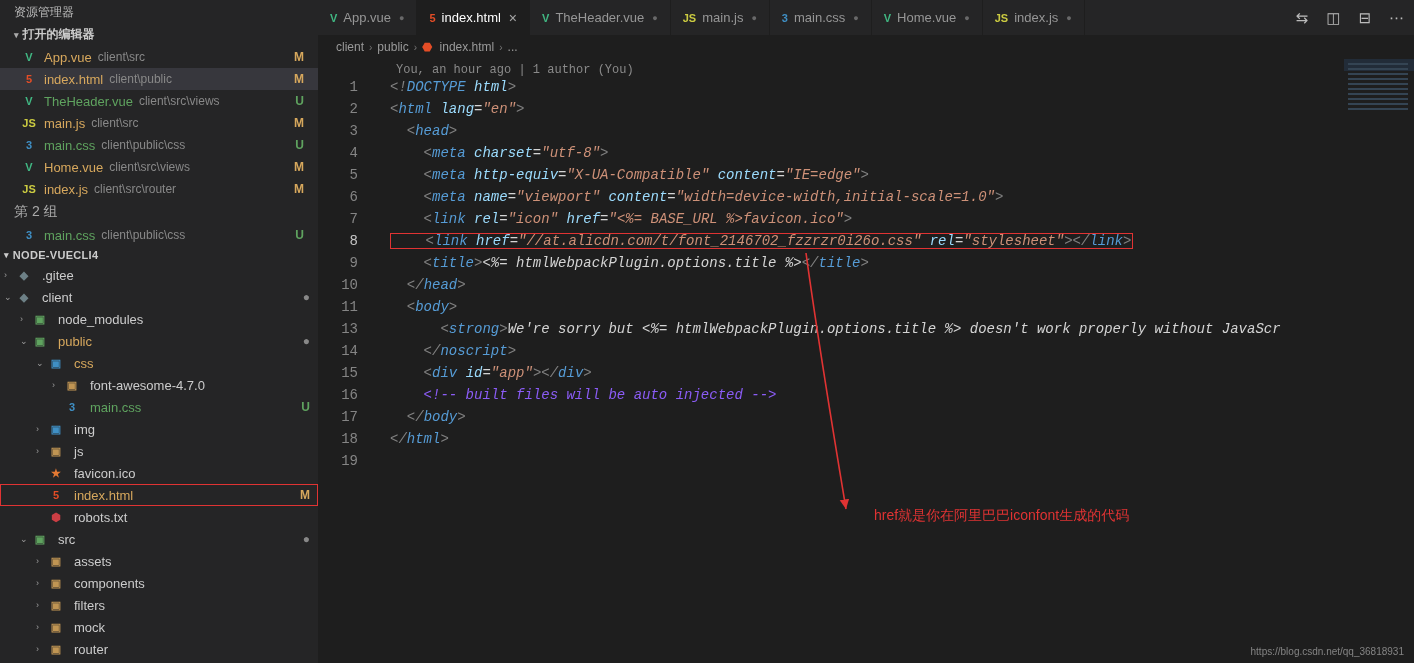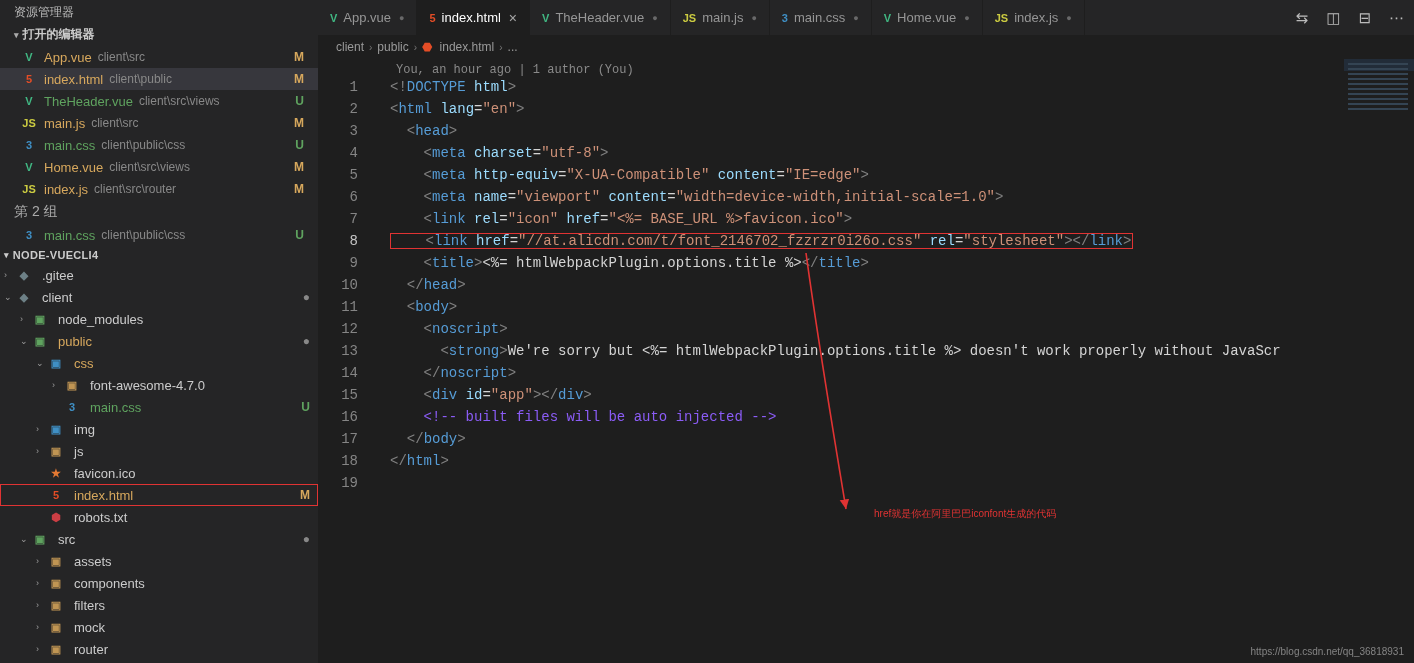--- a/index.html
+++ b/index.html
@@ -66,32 +66,32 @@
   .crumbs .sep { opacity:.7; font-size:10px;}
   .crumbs .ficon { color:#e44d26; margin-right:2px;}
   .codewrap { position:relative; flex:1; font-family: Consolas, "Courier New", monospace; font-size:14px; }
   .gitinfo { position:absolute; left: 78px; top: 4px; font-size:12px; color:#8a8a8a;}
   .code-lines { position:absolute; left:0; top:20px; right:0;}
   .line { display:flex; align-items:flex-start; height:22px; white-space:pre;}
   .lnum { width:58px; text-align:right; padding-right:18px; color:#858585; user-select:none;}
   .lnum.cur { color:#c6c6c6;}
   .gutter-mark { width:6px; border-left:3px solid transparent;}
   .gutter-mark.add { border-left-color:#487e02;}
-  .lcontent { padding-left:8px; color:#d4d4d4;}
+  .lcontent { padding-left:8px; color:#d4d4d4;font-style:italic;}
   .t-tag { color:#569cd6;}
   .t-attr { color:#9cdcfe;}
   .t-str { color:#ce9178;}
   .t-angle { color:#808080;}
   .t-txt { color:#d4d4d4;}
   .t-doctype { color:#569cd6;}
   .t-comment { color:#8b5cf6;}
   .hlbox { outline:1px solid #e03333; outline-offset:-1px; padding: 0 2px;}
 
   svg.arrow { position:absolute; pointer-events:none;}
-  .annotation { position:absolute; color:#e03333; font-family: "Microsoft YaHei", sans-serif; font-size:10px;}
+  .annotation { position:absolute; color:#e03333; font-family: "Microsoft YaHei", sans-serif; font-size:14px;}
   .watermark { position:absolute; right:10px; bottom:6px; color:#9d9d9d; font-size:10px; opacity:.8;}
 
   .minimap { position:absolute; right:0; top:0; width:70px; height:68px; background: linear-gradient(#263b52 0 18%, transparent 18%); opacity:.5; }
   .minimap::after{ content:""; position:absolute; inset:4px 6px auto 4px; height:50px;
     background: repeating-linear-gradient(#4b6a88 0 2px, transparent 2px 5px);}
 
   
   .ic-vue { color:#41b883;}
   .ic-html { color:#e44d26;}
   .ic-js { color:#cbcb41;}
@@ -323,21 +323,20 @@
           <div class="line"><span class="lnum">2</span><span class="gutter-mark"></span><span class="lcontent"><span class="t-angle">&lt;</span><span class="t-tag">html</span> <span class="t-attr">lang</span>=<span class="t-str">"en"</span><span class="t-angle">&gt;</span></span></div>
           <div class="line"><span class="lnum">3</span><span class="gutter-mark"></span><span class="lcontent">  <span class="t-angle">&lt;</span><span class="t-tag">head</span><span class="t-angle">&gt;</span></span></div>
           <div class="line"><span class="lnum">4</span><span class="gutter-mark"></span><span class="lcontent">    <span class="t-angle">&lt;</span><span class="t-tag">meta</span> <span class="t-attr">charset</span>=<span class="t-str">"utf-8"</span><span class="t-angle">&gt;</span></span></div>
           <div class="line"><span class="lnum">5</span><span class="gutter-mark"></span><span class="lcontent">    <span class="t-angle">&lt;</span><span class="t-tag">meta</span> <span class="t-attr">http-equiv</span>=<span class="t-str">"X-UA-Compatible"</span> <span class="t-attr">content</span>=<span class="t-str">"IE=edge"</span><span class="t-angle">&gt;</span></span></div>
           <div class="line"><span class="lnum">6</span><span class="gutter-mark"></span><span class="lcontent">    <span class="t-angle">&lt;</span><span class="t-tag">meta</span> <span class="t-attr">name</span>=<span class="t-str">"viewport"</span> <span class="t-attr">content</span>=<span class="t-str">"width=device-width,initial-scale=1.0"</span><span class="t-angle">&gt;</span></span></div>
           <div class="line"><span class="lnum">7</span><span class="gutter-mark"></span><span class="lcontent">    <span class="t-angle">&lt;</span><span class="t-tag">link</span> <span class="t-attr">rel</span>=<span class="t-str">"icon"</span> <span class="t-attr">href</span>=<span class="t-str">"&lt;%= BASE_URL %&gt;favicon.ico"</span><span class="t-angle">&gt;</span></span></div>
           <div class="line"><span class="lnum cur">8</span><span class="gutter-mark add"></span><span class="lcontent"><span class="hlbox">    <span class="t-angle">&lt;</span><span class="t-tag">link</span> <span class="t-attr">href</span>=<span class="t-str">"//at.alicdn.com/t/font_2146702_fzzrzr0i26o.css"</span> <span class="t-attr">rel</span>=<span class="t-str">"stylesheet"</span><span class="t-angle">&gt;&lt;/</span><span class="t-tag">link</span><span class="t-angle">&gt;</span></span></span></div>
           <div class="line"><span class="lnum">9</span><span class="gutter-mark"></span><span class="lcontent">    <span class="t-angle">&lt;</span><span class="t-tag">title</span><span class="t-angle">&gt;</span><span class="t-txt">&lt;%= htmlWebpackPlugin.options.title %&gt;</span><span class="t-angle">&lt;/</span><span class="t-tag">title</span><span class="t-angle">&gt;</span></span></div>
           <div class="line"><span class="lnum">10</span><span class="gutter-mark"></span><span class="lcontent">  <span class="t-angle">&lt;/</span><span class="t-tag">head</span><span class="t-angle">&gt;</span></span></div>
           <div class="line"><span class="lnum">11</span><span class="gutter-mark"></span><span class="lcontent">  <span class="t-angle">&lt;</span><span class="t-tag">body</span><span class="t-angle">&gt;</span></span></div>
-          <div class="line"><span class="lnum">12</span><span class="gutter-mark"></span><span class="lcontent">    <span class="t-angle">&lt;</span><span class="t-tag">noscript</span><span class="t-angle">&gt;</span></span></div>
           <div class="line"><span class="lnum">13</span><span class="gutter-mark"></span><span class="lcontent">      <span class="t-angle">&lt;</span><span class="t-tag">strong</span><span class="t-angle">&gt;</span><span class="t-txt">We're sorry but &lt;%= htmlWebpackPlugin.options.title %&gt; doesn't work properly without JavaScr</span></span></div>
           <div class="line"><span class="lnum">14</span><span class="gutter-mark"></span><span class="lcontent">    <span class="t-angle">&lt;/</span><span class="t-tag">noscript</span><span class="t-angle">&gt;</span></span></div>
           <div class="line"><span class="lnum">15</span><span class="gutter-mark"></span><span class="lcontent">    <span class="t-angle">&lt;</span><span class="t-tag">div</span> <span class="t-attr">id</span>=<span class="t-str">"app"</span><span class="t-angle">&gt;&lt;/</span><span class="t-tag">div</span><span class="t-angle">&gt;</span></span></div>
           <div class="line"><span class="lnum">16</span><span class="gutter-mark"></span><span class="lcontent">    <span class="t-comment">&lt;!-- built files will be auto injected --&gt;</span></span></div>
           <div class="line"><span class="lnum">17</span><span class="gutter-mark"></span><span class="lcontent">  <span class="t-angle">&lt;/</span><span class="t-tag">body</span><span class="t-angle">&gt;</span></span></div>
           <div class="line"><span class="lnum">18</span><span class="gutter-mark"></span><span class="lcontent"><span class="t-angle">&lt;/</span><span class="t-tag">html</span><span class="t-angle">&gt;</span></span></div>
           <div class="line"><span class="lnum">19</span><span class="gutter-mark"></span><span class="lcontent"></span></div>
         </div>
 
       <svg class="arrow" width="70" height="280" style="left:480px; top:192px;">

